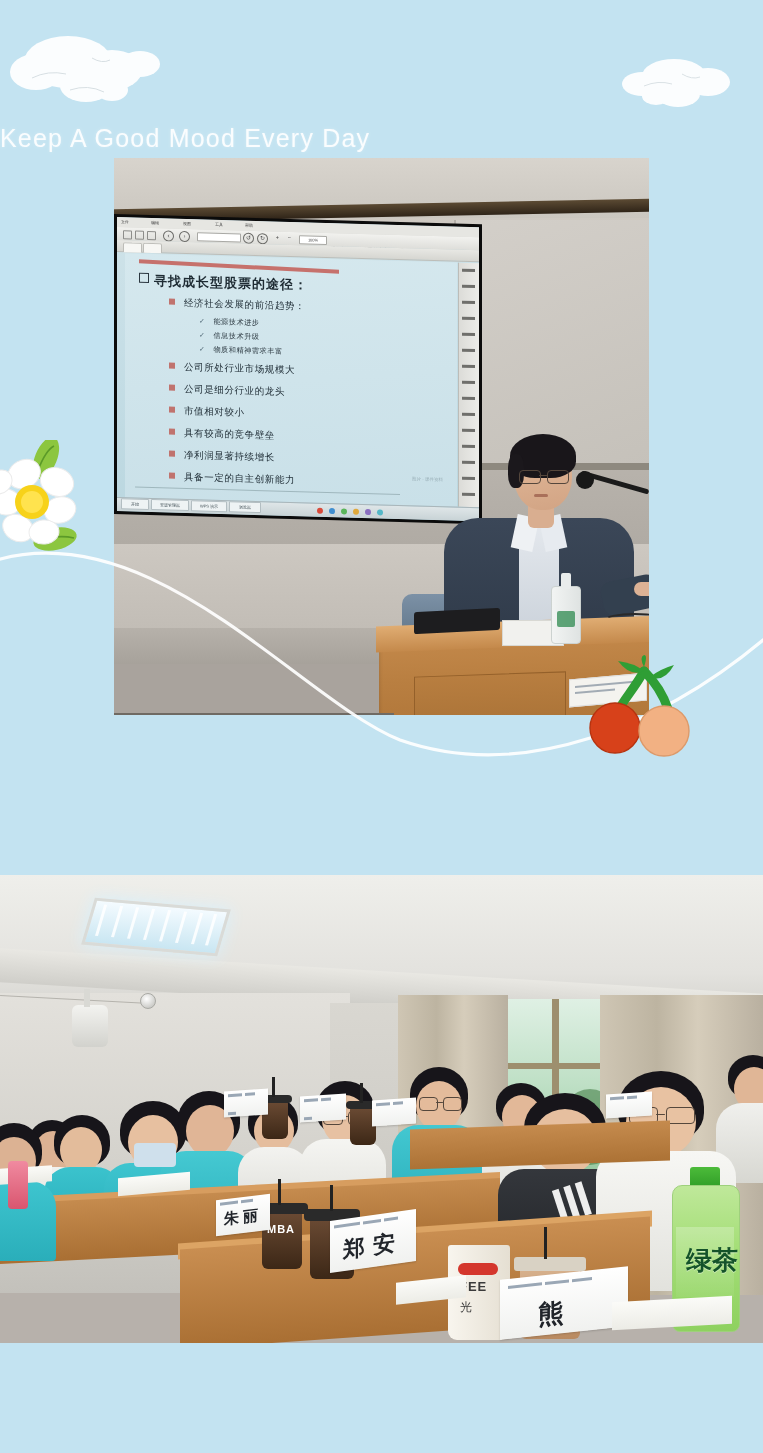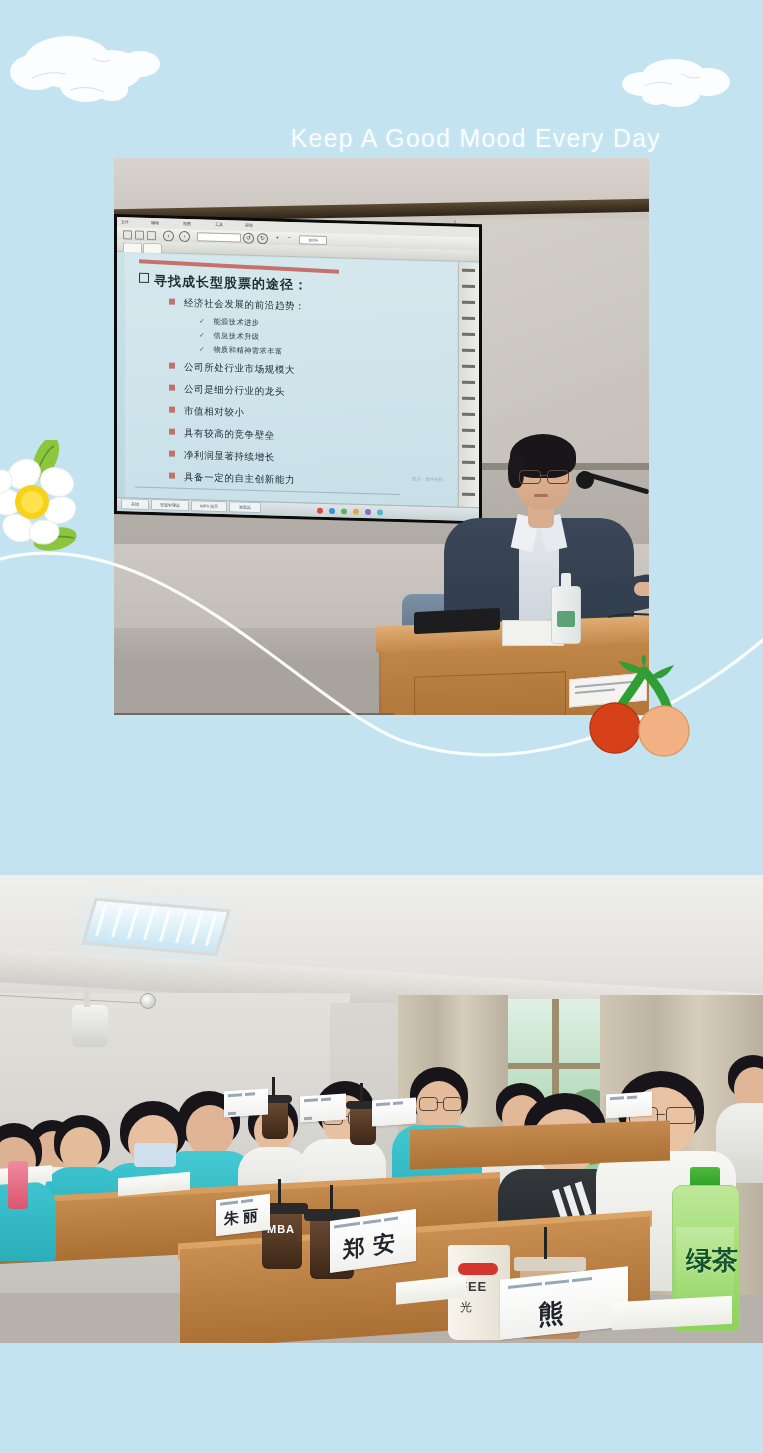--- a/index.html
+++ b/index.html
@@ -11,21 +11,21 @@
   }
   .page{position:relative;width:763px;height:1453px;background:#c3e3f1;overflow:hidden;}
 
   
   .cloud{position:absolute;pointer-events:none;}
   .cloud svg{display:block;}
 
   
   .title{
     position:absolute;left:0;top:124px;width:661px;
-    text-align:right;color:#ffffff;
+    text-align:left;color:#ffffff;
     font-size:25px;letter-spacing:1.2px;font-weight:300;
     text-shadow:0 0 3px rgba(255,255,255,.35);
     opacity:.93;
   }
 
   
   .photo1{
     position:absolute;left:114px;top:158px;width:535px;height:557px;
     overflow:hidden;background:#a9a39d;
   }

